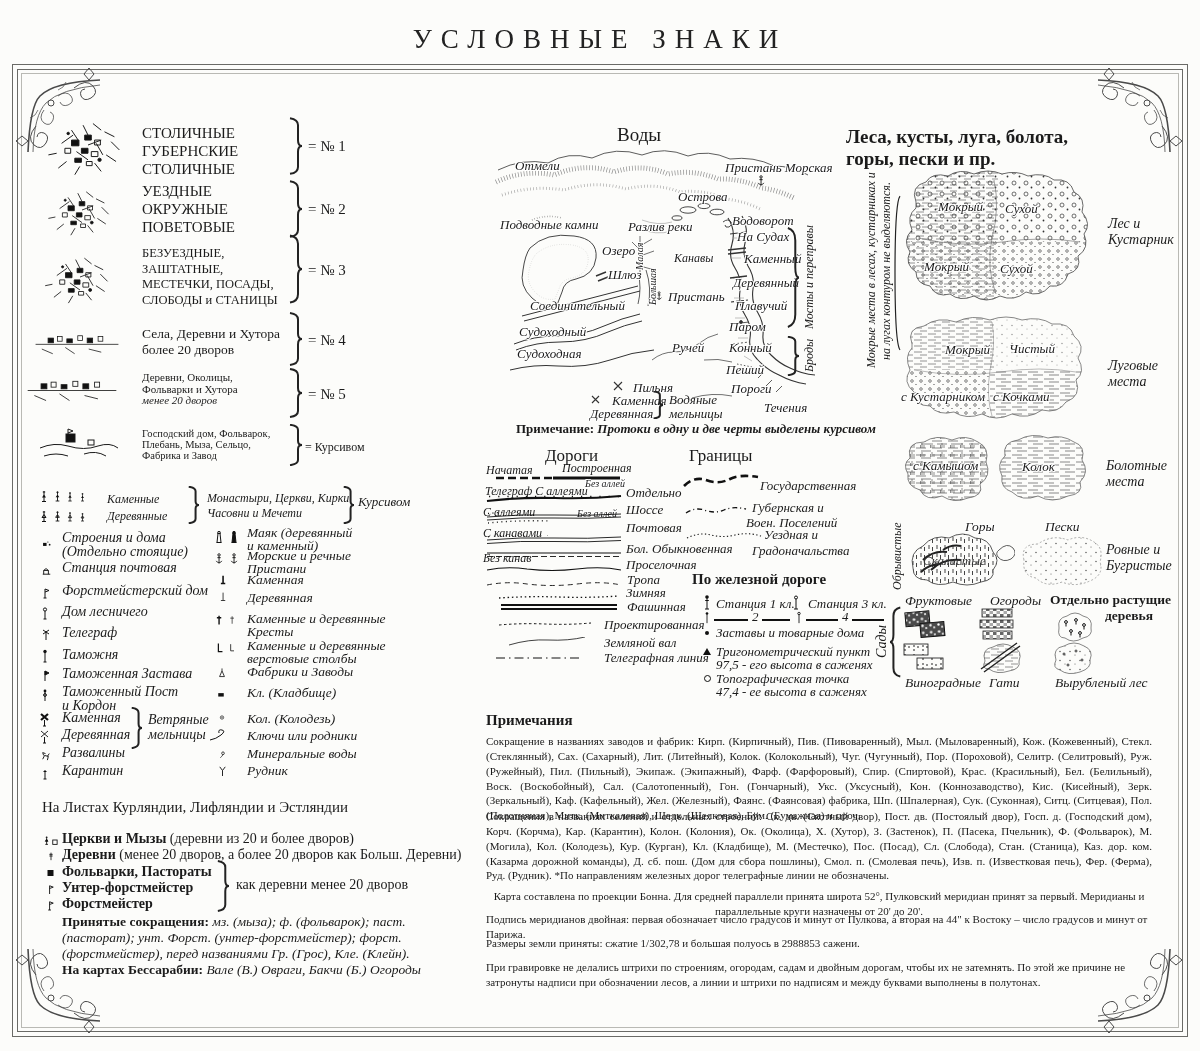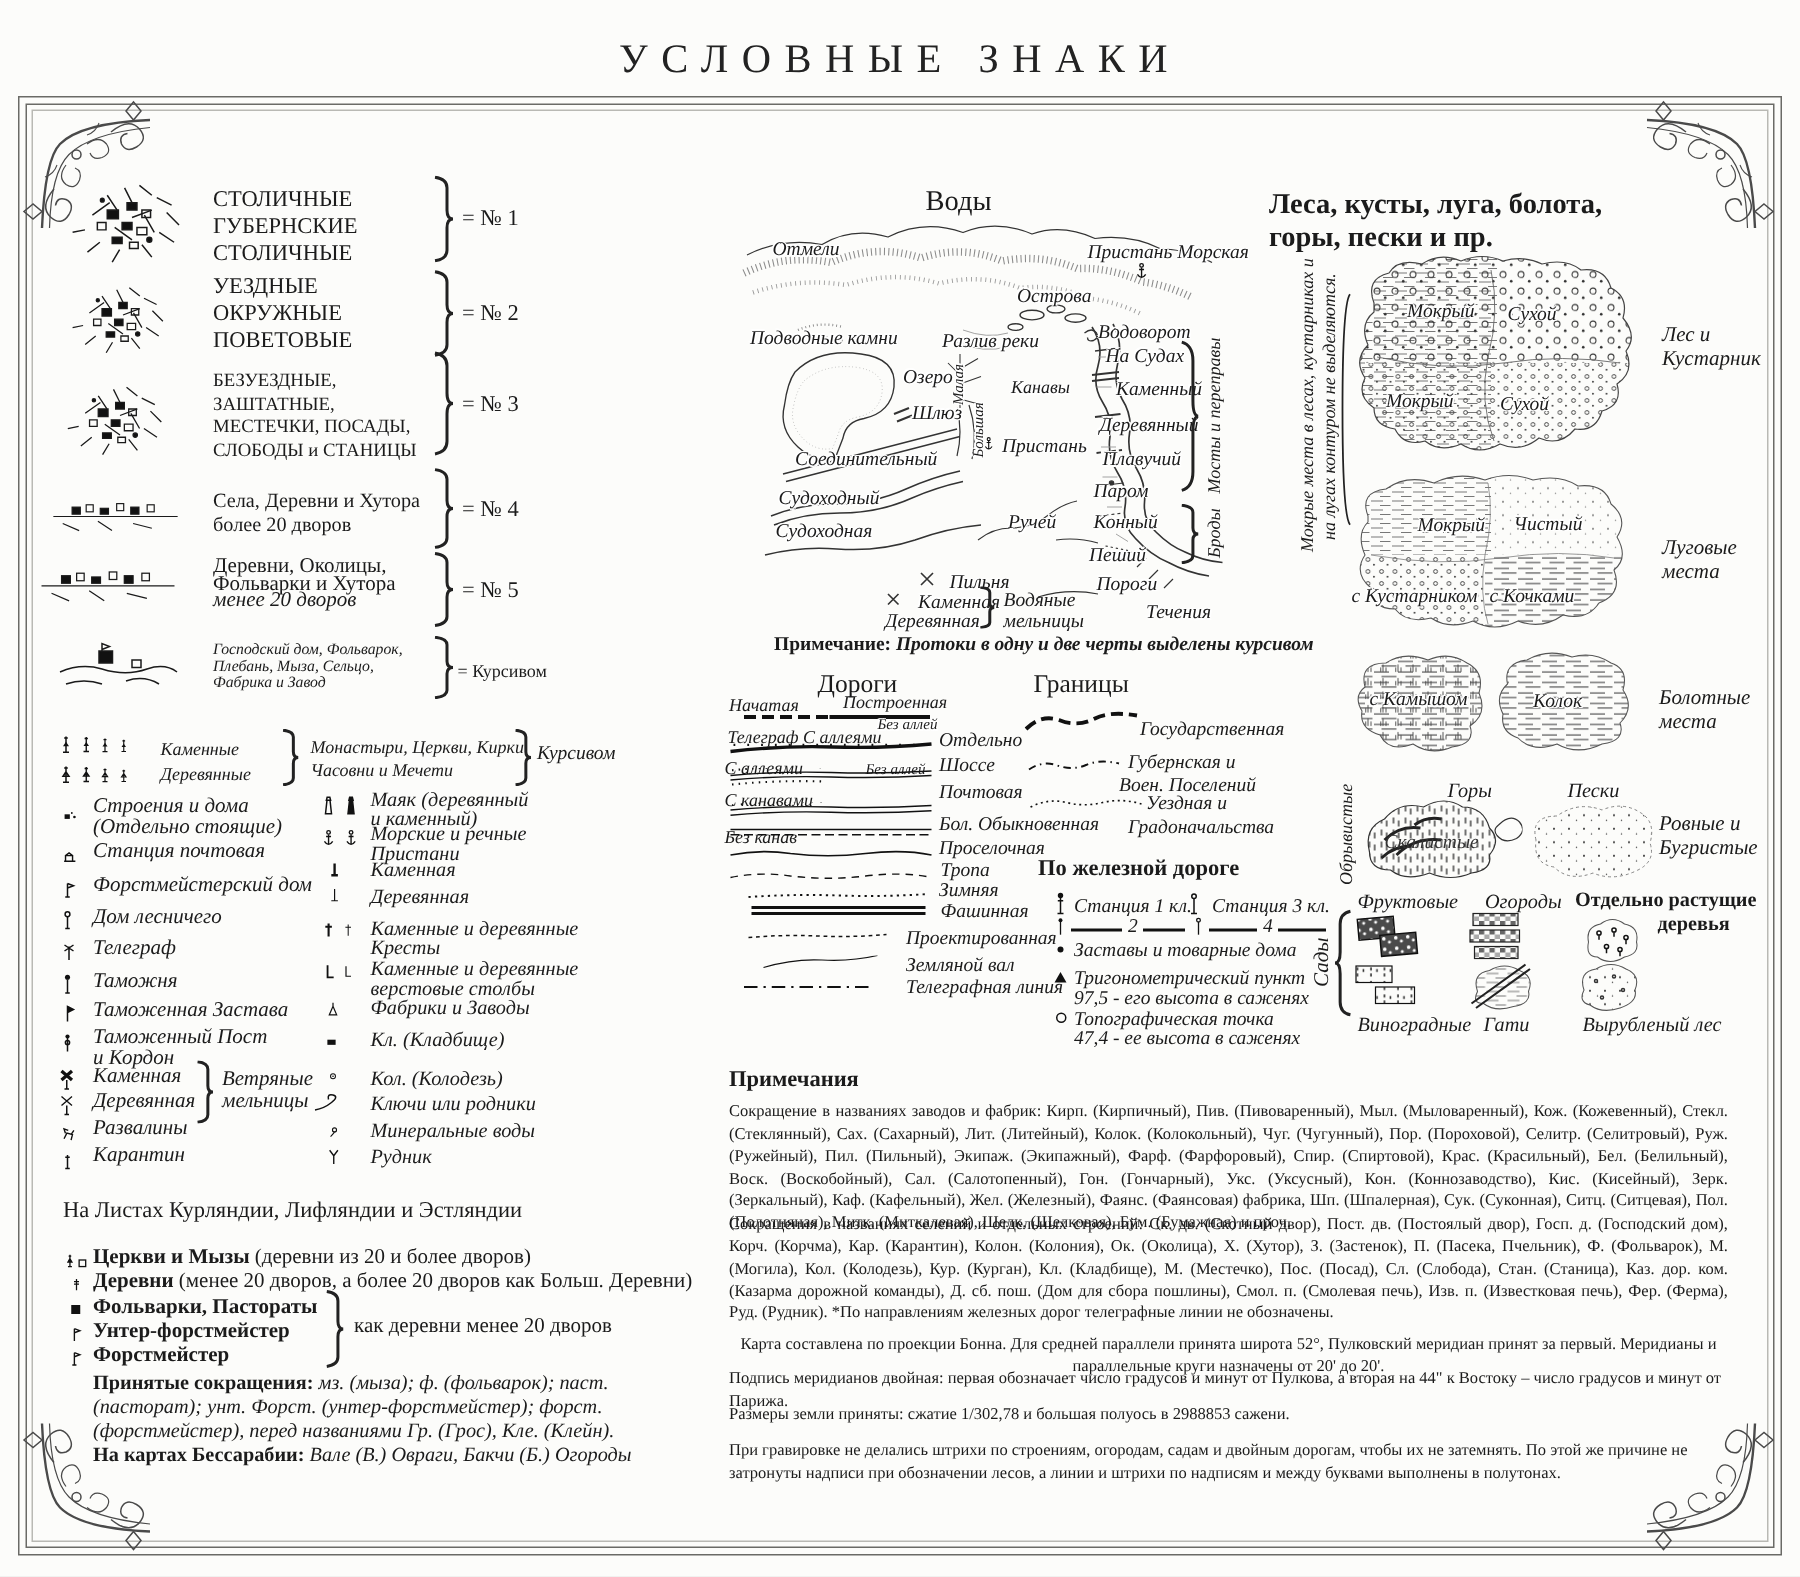--- a/index.html
+++ b/index.html
@@ -2,21 +2,21 @@
 <html><head>
 <meta charset="utf-8">
 <style>
   html,body{margin:0;padding:0;background:#e9e9e5;}
   .page{position:relative;width:1200px;height:1051px;background:#fcfcfa;overflow:hidden;
         font-family:"Liberation Serif","DejaVu Serif",serif;color:#1b1b1b;}
   .P{position:absolute;}
   .n{white-space:nowrap;}
   .b{font-weight:bold;}
   i.P{font-style:italic;}
-  .f10{font-size:10px}.f105{font-size:10.5px}.f11{font-size:14px}.f12{font-size:12px}
+  .f10{font-size:10px}.f105{font-size:10.5px}.f11{font-size:11px}.f12{font-size:12px}
   .f125{font-size:12.5px}.f13{font-size:13px}.f135{font-size:13.5px}.f14{font-size:14px}
   .f15{font-size:15px}.f17{font-size:17px}.f19{font-size:19px}
   .v{transform:rotate(-90deg);transform-origin:0 0;}
   .hl{text-shadow:1px 0 0 #fff,-1px 0 0 #fff,0 1px 0 #fff,0 -1px 0 #fff,1px 1px 0 #fff,-1px -1px 0 #fff;}
   .title{left:0;top:24px;width:100%;text-align:center;font-size:27px;letter-spacing:9px;color:#222;}
   .frame{border:1px solid #6a6a66;}
   .blk{line-height:1.35;text-align:justify;font-size:11px;width:666px;}
   .ic{position:absolute;}
   .ic svg{display:block;}
   .dot{position:absolute;width:4px;height:4px;background:#111;border-radius:50%;}
@@ -202,21 +202,21 @@
 </div>
 <div class="P f135" style="left:142px;top:326px;line-height:16px">
   <div class="n">Села, Деревни и Хутора</div>
       <div class="n">более 20 дворов</div>
 </div>
 <div class="P f11" style="left:142px;top:372px;line-height:11.6px">
   <div class="n">Деревни, Околицы,</div>
       <div class="n">Фольварки и Хутора</div>
       <div class="n" style="font-style:italic">менее 20 дворов</div>
 </div>
-<div class="P f105" style="left:142px;top:428px;line-height:11.2px;font-style:italic">
+<div class="P f105" style="left:142px;top:428px;line-height:11.2px;">
   <div class="n">Господский дом, Фольварок,</div>
       <div class="n">Плебань, Мыза, Сельцо,</div>
       <div class="n">Фабрика и Завод</div>
 </div>
 
 <svg class="P" style="left:288px;top:117px" width="14" height="58" viewBox="0 0 14 100" preserveAspectRatio="none">
       <path d="M2 2 Q10 4 10 14 L10 40 Q10 50 14 50 Q10 50 10 60 L10 86 Q10 96 2 98" fill="none" stroke="#222" stroke-width="2" vector-effect="non-scaling-stroke"></path>
     </svg>
 <svg class="P" style="left:288px;top:180px" width="14" height="58" viewBox="0 0 14 100" preserveAspectRatio="none">
       <path d="M2 2 Q10 4 10 14 L10 40 Q10 50 14 50 Q10 50 10 60 L10 86 Q10 96 2 98" fill="none" stroke="#222" stroke-width="2" vector-effect="non-scaling-stroke"></path>

